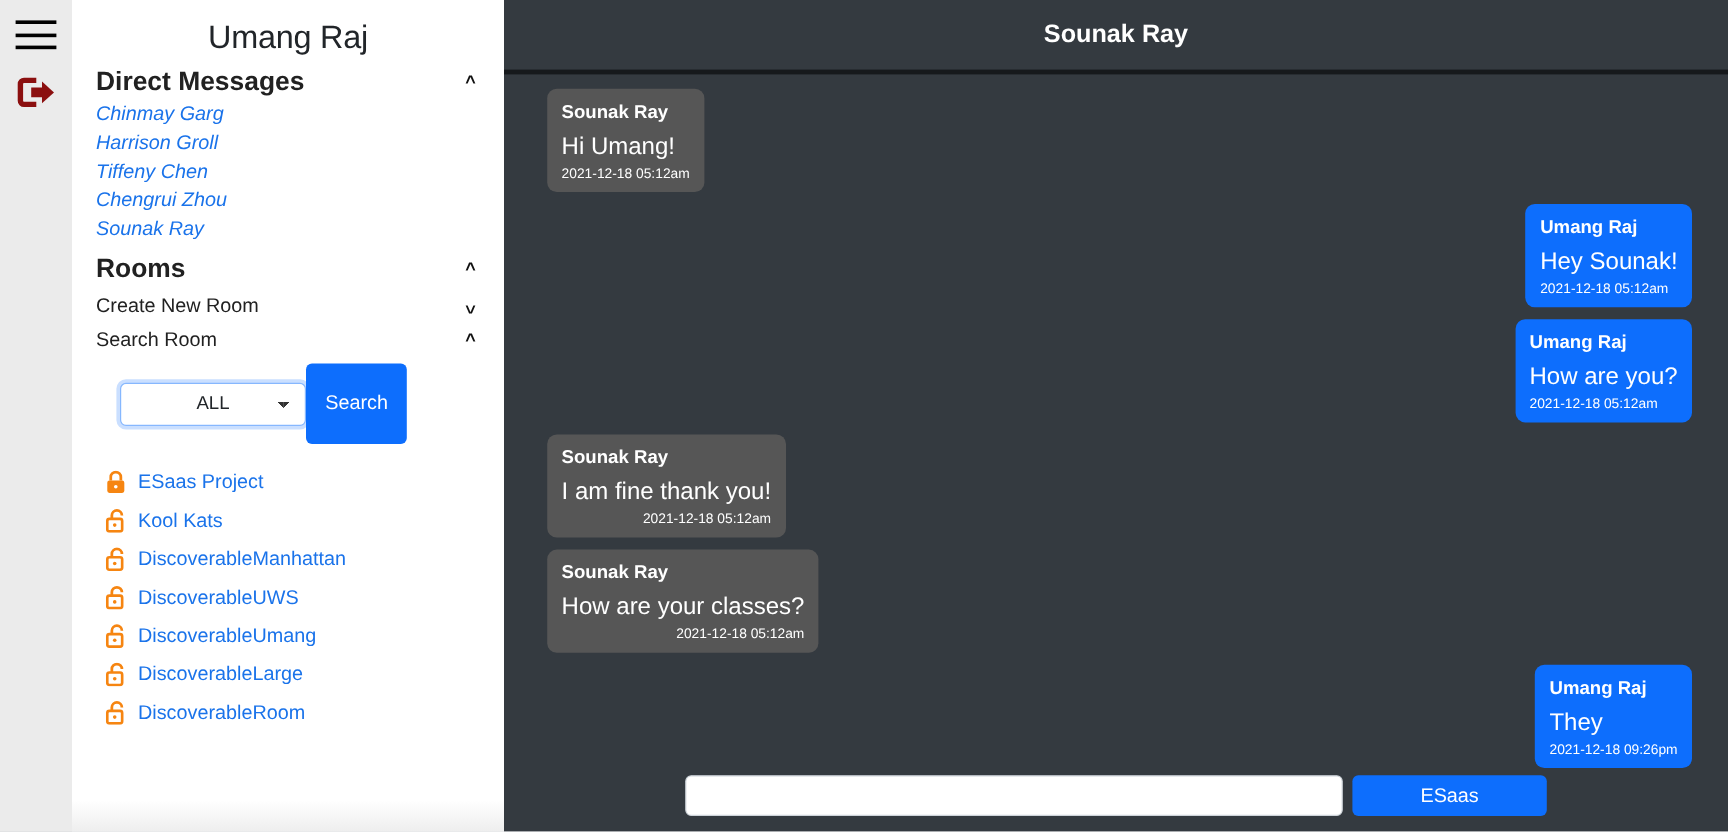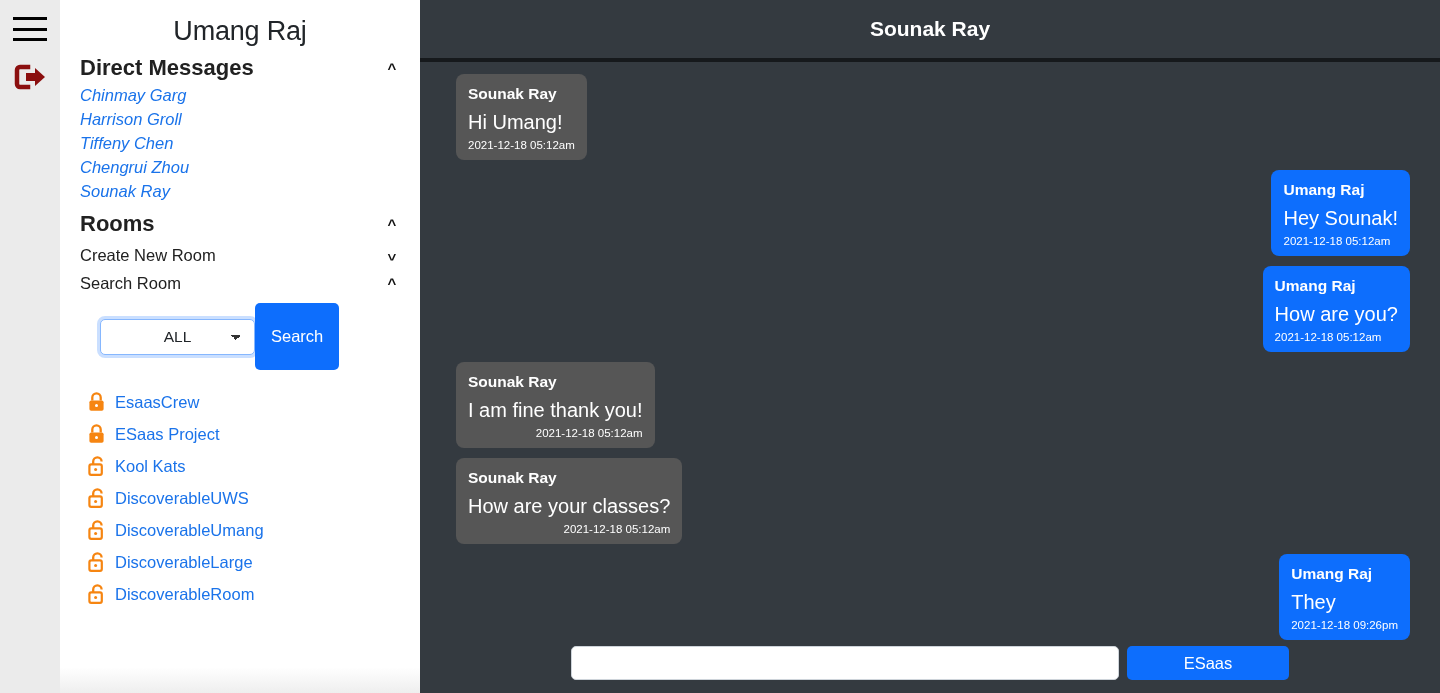--- a/index.html
+++ b/index.html
@@ -183,37 +183,37 @@
       <button class="search-btn">Search</button>
     </div>
 
     <div class="rooms-list">
         <div class="room-item">
           <span class="lock"><svg width="17" height="20" viewBox="0 0 17 20" aria-hidden="true">
       <path d="M4.3 8.5 V5.6 a4.2 4.2 0 0 1 8.4 0 V8.5" fill="none" stroke="#f68511" stroke-width="2.3"></path>
       <rect x="1.4" y="8.4" width="14.2" height="10.4" rx="1.8" fill="#f68511"></rect>
       <circle cx="8.5" cy="13.6" r="1.5" fill="#ffffff"></circle>
             </svg></span>
-          <span class="room-name">EsaasCrew</span>
-        </div>
-        <div class="room-item">
-          <span class="lock"><svg width="17" height="20" viewBox="0 0 17 20" aria-hidden="true">
-      <path d="M4.3 8.5 V5.6 a4.2 4.2 0 0 1 8.4 0 V8.5" fill="none" stroke="#f68511" stroke-width="2.3"></path>
-      <rect x="1.4" y="8.4" width="14.2" height="10.4" rx="1.8" fill="#f68511"></rect>
-      <circle cx="8.5" cy="13.6" r="1.5" fill="#ffffff"></circle>
-            </svg></span>
           <span class="room-name">ESaas Project</span>
         </div>
         <div class="room-item">
           <span class="lock"><svg width="17" height="20" viewBox="0 0 17 20" aria-hidden="true">
       <path d="M5.2 8.5 V5.6 a4.2 4.2 0 0 1 8.4 0" fill="none" stroke="#f68511" stroke-width="2.3"></path>
       <rect x="1.4" y="8.4" width="12.4" height="10.4" rx="1.8" fill="none" stroke="#f68511" stroke-width="2.2"></rect>
       <circle cx="7.6" cy="13.6" r="1.5" fill="#f68511"></circle>
             </svg></span>
           <span class="room-name">Kool Kats</span>
+        </div>
+        <div class="room-item">
+          <span class="lock"><svg width="17" height="20" viewBox="0 0 17 20" aria-hidden="true">
+      <path d="M5.2 8.5 V5.6 a4.2 4.2 0 0 1 8.4 0" fill="none" stroke="#f68511" stroke-width="2.3"></path>
+      <rect x="1.4" y="8.4" width="12.4" height="10.4" rx="1.8" fill="none" stroke="#f68511" stroke-width="2.2"></rect>
+      <circle cx="7.6" cy="13.6" r="1.5" fill="#f68511"></circle>
+            </svg></span>
+          <span class="room-name">DiscoverableManhattan</span>
         </div>
         <div class="room-item">
           <span class="lock"><svg width="17" height="20" viewBox="0 0 17 20" aria-hidden="true">
       <path d="M5.2 8.5 V5.6 a4.2 4.2 0 0 1 8.4 0" fill="none" stroke="#f68511" stroke-width="2.3"></path>
       <rect x="1.4" y="8.4" width="12.4" height="10.4" rx="1.8" fill="none" stroke="#f68511" stroke-width="2.2"></rect>
       <circle cx="7.6" cy="13.6" r="1.5" fill="#f68511"></circle>
             </svg></span>
           <span class="room-name">DiscoverableUWS</span>
         </div>
         <div class="room-item">

